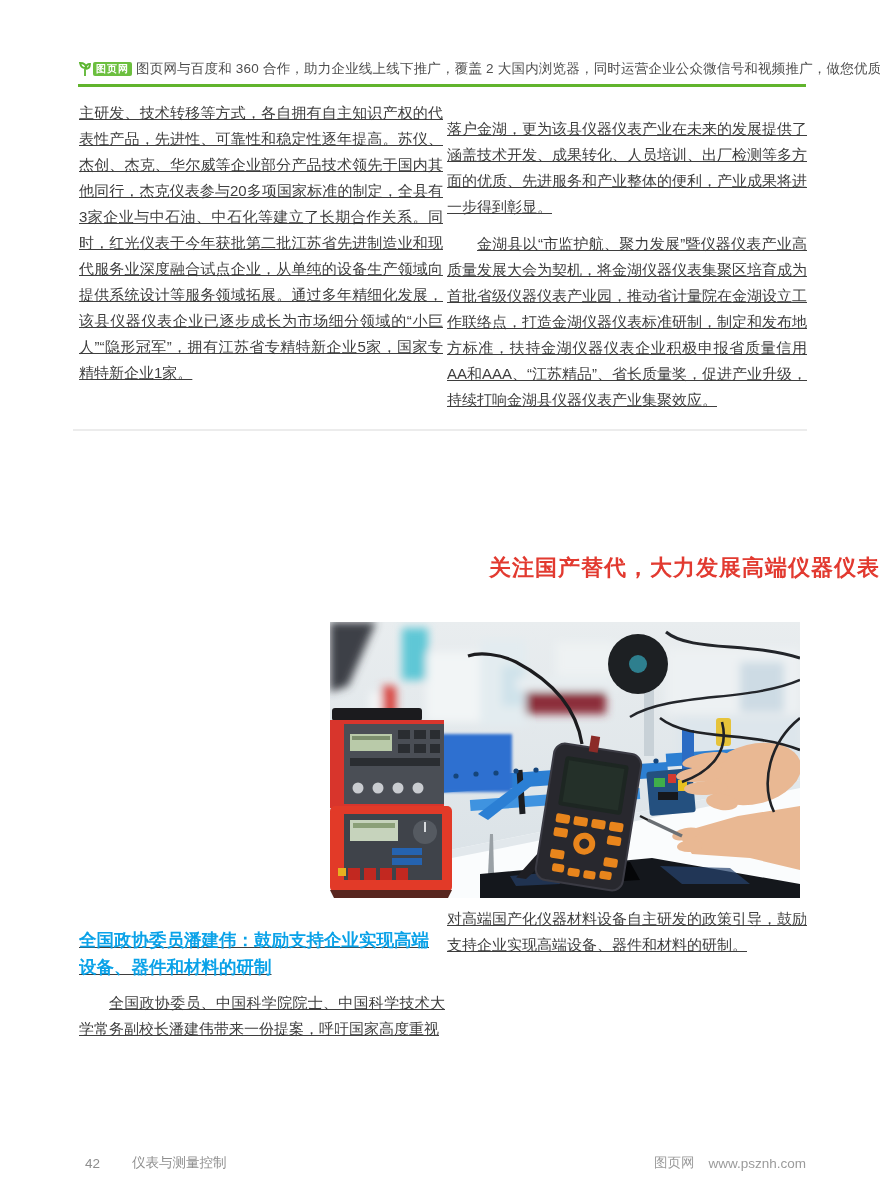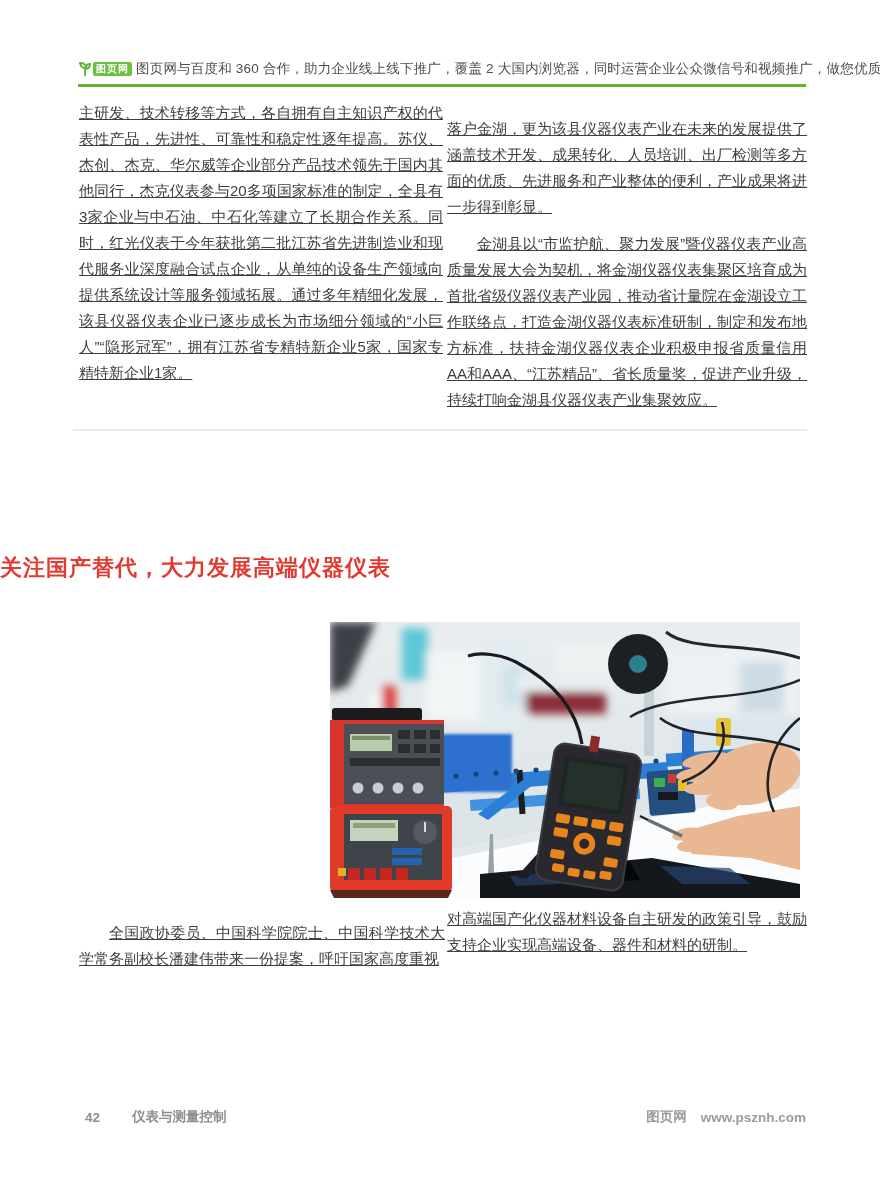--- a/index.html
+++ b/index.html
@@ -12,31 +12,31 @@
   .logo-box{background:#6cbf3f;color:#fff;font-size:10px;font-weight:bold;
             padding:2px 3px;border-radius:2px;letter-spacing:1px;line-height:1;}
   .hdr-tagline{font-size:13.5px;color:#4e4e4e;white-space:nowrap;letter-spacing:.2px;}
   
   .col{position:absolute;text-align:justify;color:#3e3e3e;font-size:15px;overflow:hidden;text-decoration:underline;}
   .col p{margin:0 0 11px 0;}
   .col p.indent{text-indent:2em;}
   .top-left{left:79px;top:88px;width:364px;height:300px;line-height:26px;}
   .top-right{left:447px;top:104px;width:360px;height:300px;line-height:26px;}
   .divider{position:absolute;left:73px;top:417px;width:734px;height:2px;background:#ececec;}
-  .article-title{position:absolute;left:0;top:541px;width:880px;text-align:left;
+  .article-title{position:absolute;left:0;top:541px;width:880px;text-align:right;
        font-size:22px;font-weight:bold;color:#e23a30;letter-spacing:1px;}
   .narrow-col{left:79px;top:606px;width:246px;height:300px;line-height:24.5px;}
   .narrow-col p{margin:0 0 8px 0;}
   .photo{position:absolute;left:330px;top:610px;width:470px;height:276px;overflow:hidden;}
   .below-left{left:79px;top:908px;width:366px;height:216px;line-height:25.5px;}
   .below-right{left:447px;top:894px;width:360px;height:228px;line-height:25.5px;}
   .subhead{font-size:17.5px;font-weight:bold;color:#0aa2e8;line-height:27px;
            text-align:left;margin:7px 0 9px 0;}
   
-  .ftr{position:absolute;left:0;top:1096px;width:880px;height:20px;font-size:13.5px;color:#8e8e8e;font-weight:bold;}
+  .ftr{position:absolute;left:0;top:1142px;width:880px;height:20px;font-size:13.5px;color:#8e8e8e;}
   .ftr-left{position:absolute;left:85px;top:0;display:flex;gap:32px;align-items:center;}
   .ftr-right{position:absolute;right:74px;top:0;display:flex;gap:14px;align-items:center;color:#9b9b9b;}
 </style>
 </head>
 <body>
 
 <div class="page">
 
   <div class="hdr">
     <span class="logo-wrap">
@@ -229,20 +229,21 @@
 
       <g stroke="#202226" stroke-width="2.6" fill="none">
         <path d="M330 96 C360 120 420 108 470 128"></path>
         <path d="M392 100 C400 130 380 150 352 160"></path>
         <path d="M470 96 C440 120 430 160 444 190"></path>
       </g>
     </svg>
   </div>
 
   <div class="col below-left">
+    <div class="subhead">全国政协委员潘建伟：鼓励支持企业实现高端设备、器件和材料的研制</div>
     <p class="indent">全国政协委员、中国科学院院士、中国科学技术大学常务副校长潘建伟带来一份提案，呼吁国家高度重视</p>
   </div>
 
   <div class="col below-right">
     <p>对高端国产化仪器材料设备自主研发的政策引导，鼓励支持企业实现高端设备、器件和材料的研制。</p>
   </div>
 
   <div class="ftr">
     <div class="ftr-left">
       <span>42</span>

